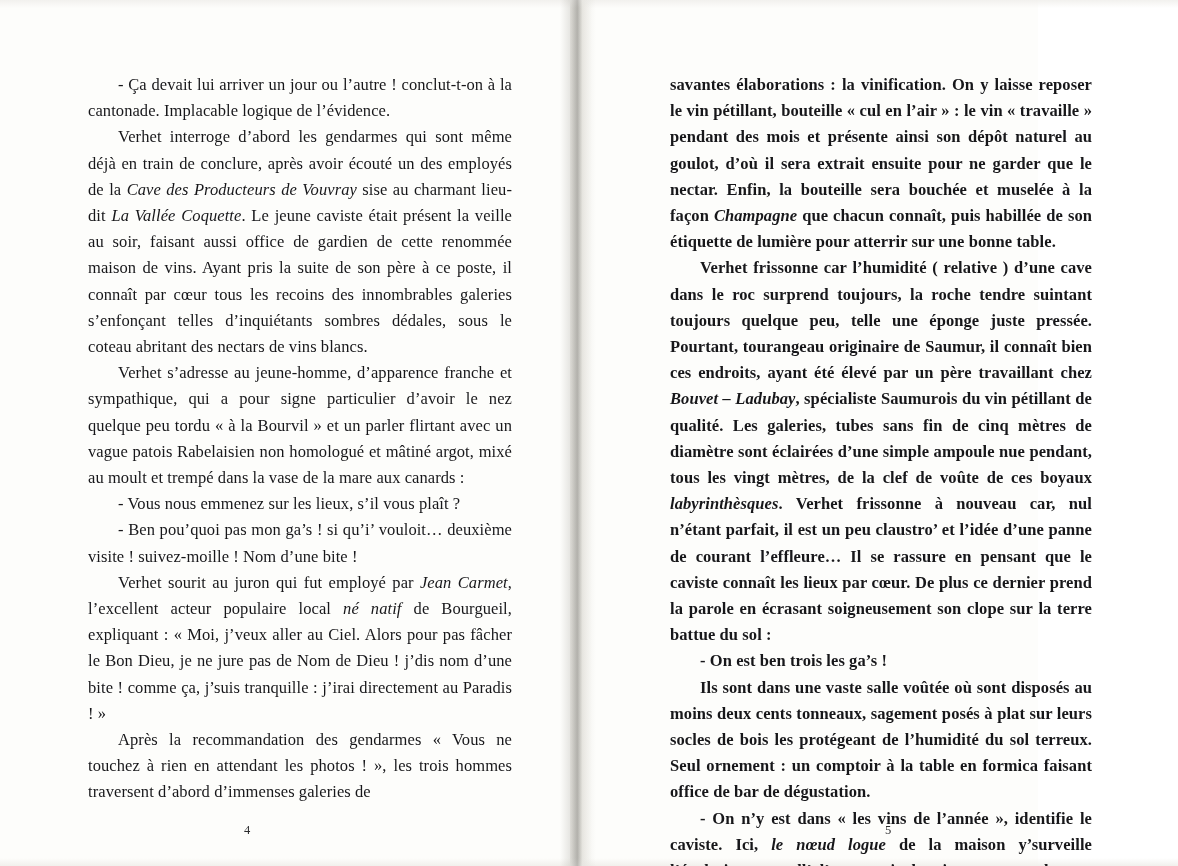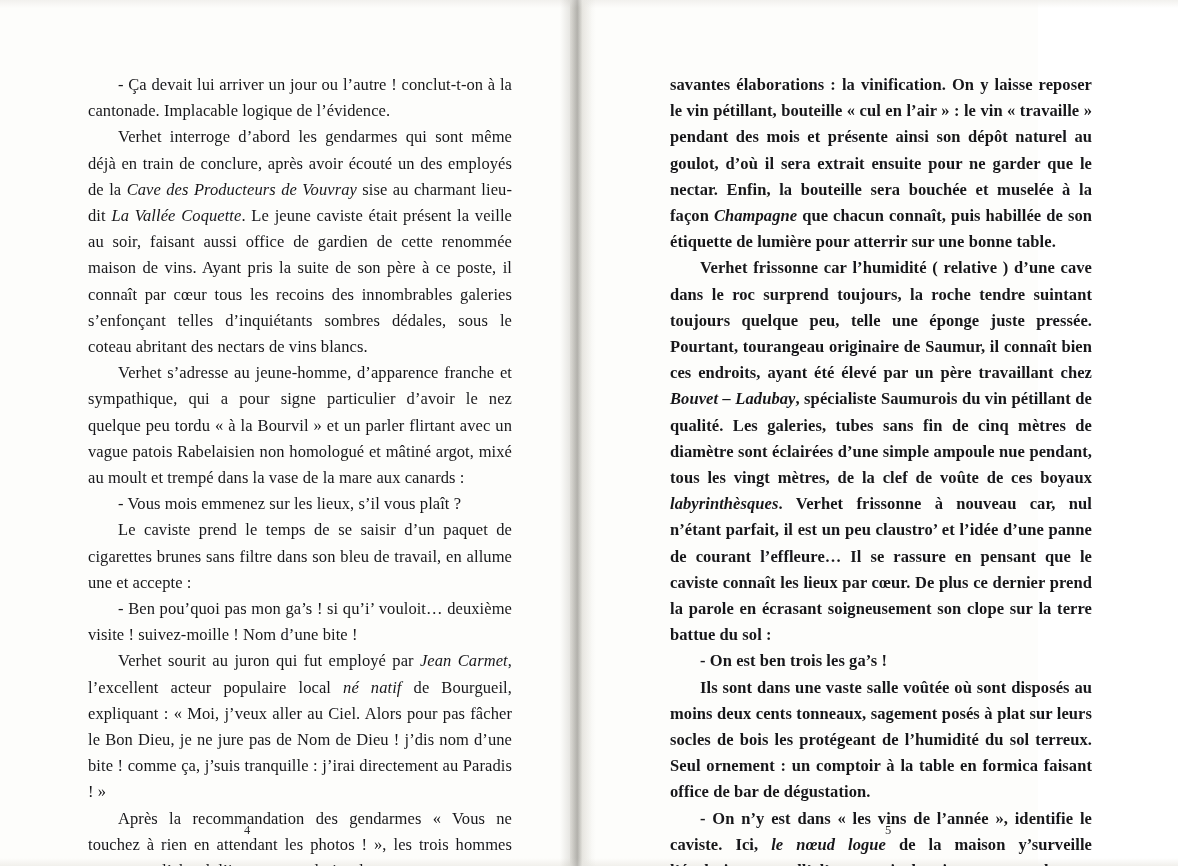--- a/index.html
+++ b/index.html
@@ -96,22 +96,21 @@
 
 <div class="page-spread">
   <div class="paper-edge-top"></div>
   <div class="paper-edge-bottom"></div>
 
   <div class="page left">
     <div class="text-col" id="left-col">
         <p class="dash"><span>- Ça devait lui arriver un jour ou l’autre ! conclut-t-on à la cantonade. Implacable logique de l’évidence.</span></p>
         <p class=""><span>Verhet interroge d’abord les gendarmes qui sont même déjà en train de conclure, après avoir écouté un des employés de la </span><span class="it">Cave des Producteurs de Vouvray</span><span> sise au charmant lieu-dit </span><span class="it">La Vallée Coquette</span><span>. Le jeune caviste était présent la veille au soir, faisant aussi office de gardien de cette renommée maison de vins. Ayant pris la suite de son père à ce poste, il connaît par cœur tous les recoins des innombrables galeries s’enfonçant telles d’inquiétants sombres dédales, sous le coteau abritant des nectars de vins blancs.</span></p>
         <p class=""><span>Verhet s’adresse au jeune-homme, d’apparence franche et sympathique, qui a pour signe particulier d’avoir le nez quelque peu tordu « à la Bourvil » et un parler flirtant avec un vague patois Rabelaisien non homologué et mâtiné argot, mixé au moult et trempé dans la vase de la mare aux canards :</span></p>
-        <p class="dash"><span>- Vous mois emmenez sur les lieux, s’il vous plaît ?</span></p>
-        <p class=""><span>Le caviste prend le temps de se saisir d’un paquet de cigarettes brunes sans filtre dans son bleu de travail, en allume une et accepte :</span></p>
+        <p class="dash"><span>- Vous nous emmenez sur les lieux, s’il vous plaît ?</span></p>
         <p class="dash"><span>- Ben pou’quoi pas mon ga’s ! si qu’i’ vouloit… deuxième visite ! suivez-moille ! Nom d’une bite !</span></p>
         <p class=""><span>Verhet sourit au juron qui fut employé par </span><span class="it">Jean Carmet</span><span>, l’excellent acteur populaire local </span><span class="it">né natif</span><span> de Bourgueil, expliquant : « Moi, j’veux aller au Ciel. Alors pour pas fâcher le Bon Dieu, je ne jure pas de Nom de Dieu ! j’dis nom d’une bite ! comme ça, j’suis tranquille : j’irai directement au Paradis ! »</span></p>
         <p class=""><span>Après la recommandation des gendarmes « Vous ne touchez à rien en attendant les photos ! », les trois hommes traversent d’abord d’immenses galeries de</span></p>
       </div>
     <div class="folio">4</div>
   </div>
 
   <div class="page right">
     <div class="text-col" id="right-col">
         <p class="cont"><span>savantes élaborations : la vinification. On y laisse reposer le vin pétillant, bouteille « cul en l’air » : le vin « travaille » pendant des mois et présente ainsi son dépôt naturel au goulot, d’où il sera extrait ensuite pour ne garder que le nectar. Enfin, la bouteille sera bouchée et muselée à la façon </span><span class="it">Champagne</span><span> que chacun connaît, puis habillée de son étiquette de lumière pour atterrir sur une bonne table.</span></p>

